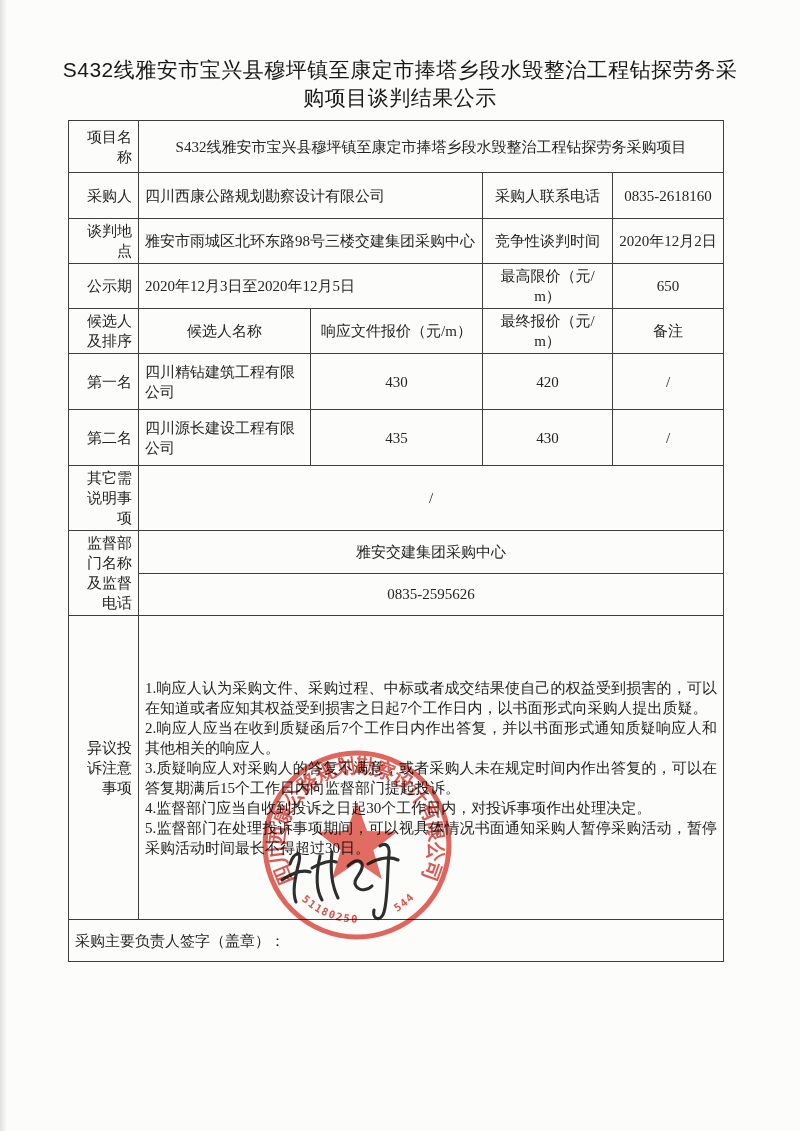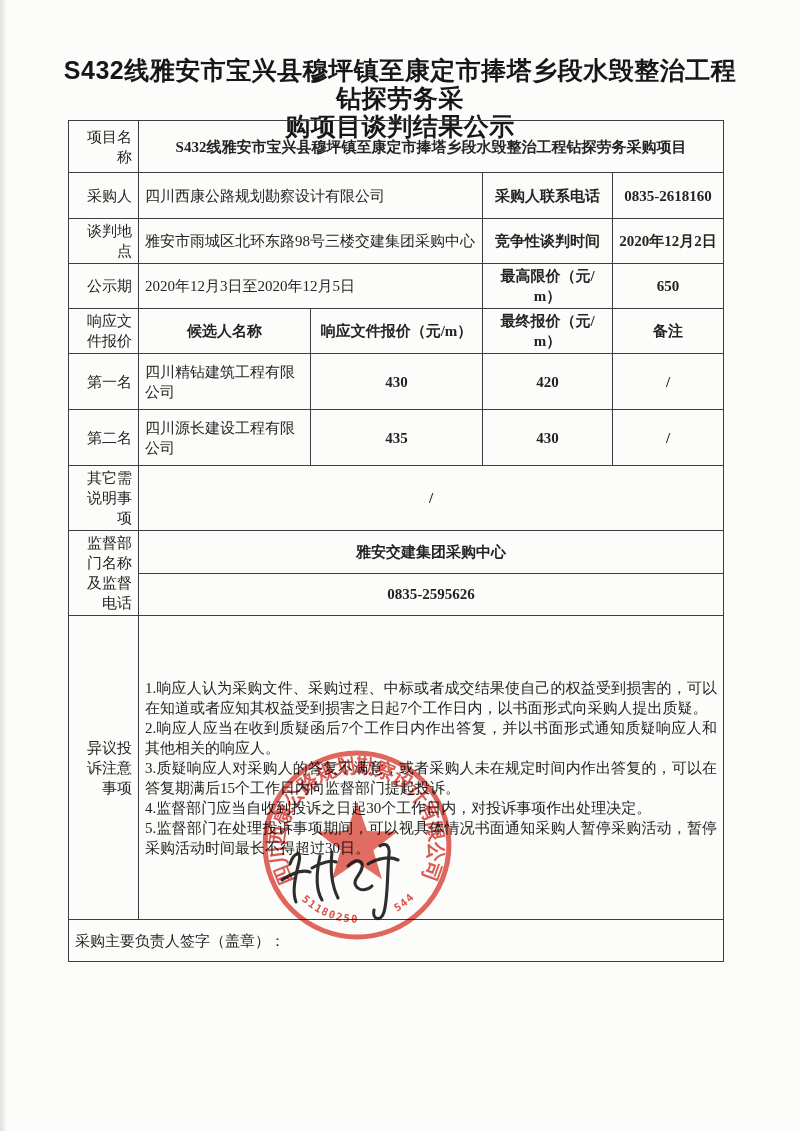--- a/index.html
+++ b/index.html
@@ -12,36 +12,36 @@
   }
   .page::before{
     content:""; position:absolute; left:0; top:0; width:7px; height:100%;
     background:linear-gradient(90deg, rgba(110,110,110,.20), rgba(110,110,110,0));
     pointer-events:none;
   }
   .doc-title{
     position:absolute; left:60px; top:56px; width:680px;
     text-align:center;
     font-family:"Liberation Sans","DejaVu Sans",sans-serif;
-    font-weight:700; font-size:25px; line-height:28px;
+    font-weight:400; font-size:21px; line-height:28px;
     color:#171717; letter-spacing:.5px;
   }
   table.doc{
     position:absolute; left:68px; top:120px; width:655px;
     border-collapse:collapse; table-layout:fixed;
   }
   .doc td{
     border:1.4px solid #3e3e3e;
     font-size:15px; color:#242424;
     padding:2px 6px; vertical-align:middle;
     word-break:break-all; line-height:20px;
   }
   .lab   { padding:2px 2px 2px 5px; text-align:right; }
   .clab  { text-align:right; padding:2px 2px; }
-  .center{ text-align:center;font-weight:bold; }
+  .center{ text-align:center; }
   .left  { text-align:left; }
   .notes {
     vertical-align:top; text-align:justify;
     font-size:14.7px; line-height:19.6px;
     padding:5px 8px 4px 7px;
     margin-left:43px;
   }
   .sigcell{ padding:2px 2px 2px 8px; }
   .seal-svg{
     position:absolute; left:258px; top:746px; width:198px; height:198px;
@@ -94,21 +94,21 @@
     </tr>
 
     <tr style="height:29px">
       <td class="lab">公示期</td>
       <td class="left" colspan="2">2020年12月3日至2020年12月5日</td>
       <td class="center">最高限价（元/m）</td>
       <td class="center">650</td>
     </tr>
 
     <tr style="height:33px">
-      <td class="lab">响应文件报价</td>
+      <td class="lab">候选人及排序</td>
       <td class="center">候选人名称</td>
       <td class="center">响应文件报价（元/m）</td>
       <td class="center">最终报价（元/m）</td>
       <td class="center">备注</td>
     </tr>
 
     <tr style="height:56px">
       <td class="lab">第一名</td>
       <td class="left">四川精钻建筑工程有限公司</td>
       <td class="center">430</td>

